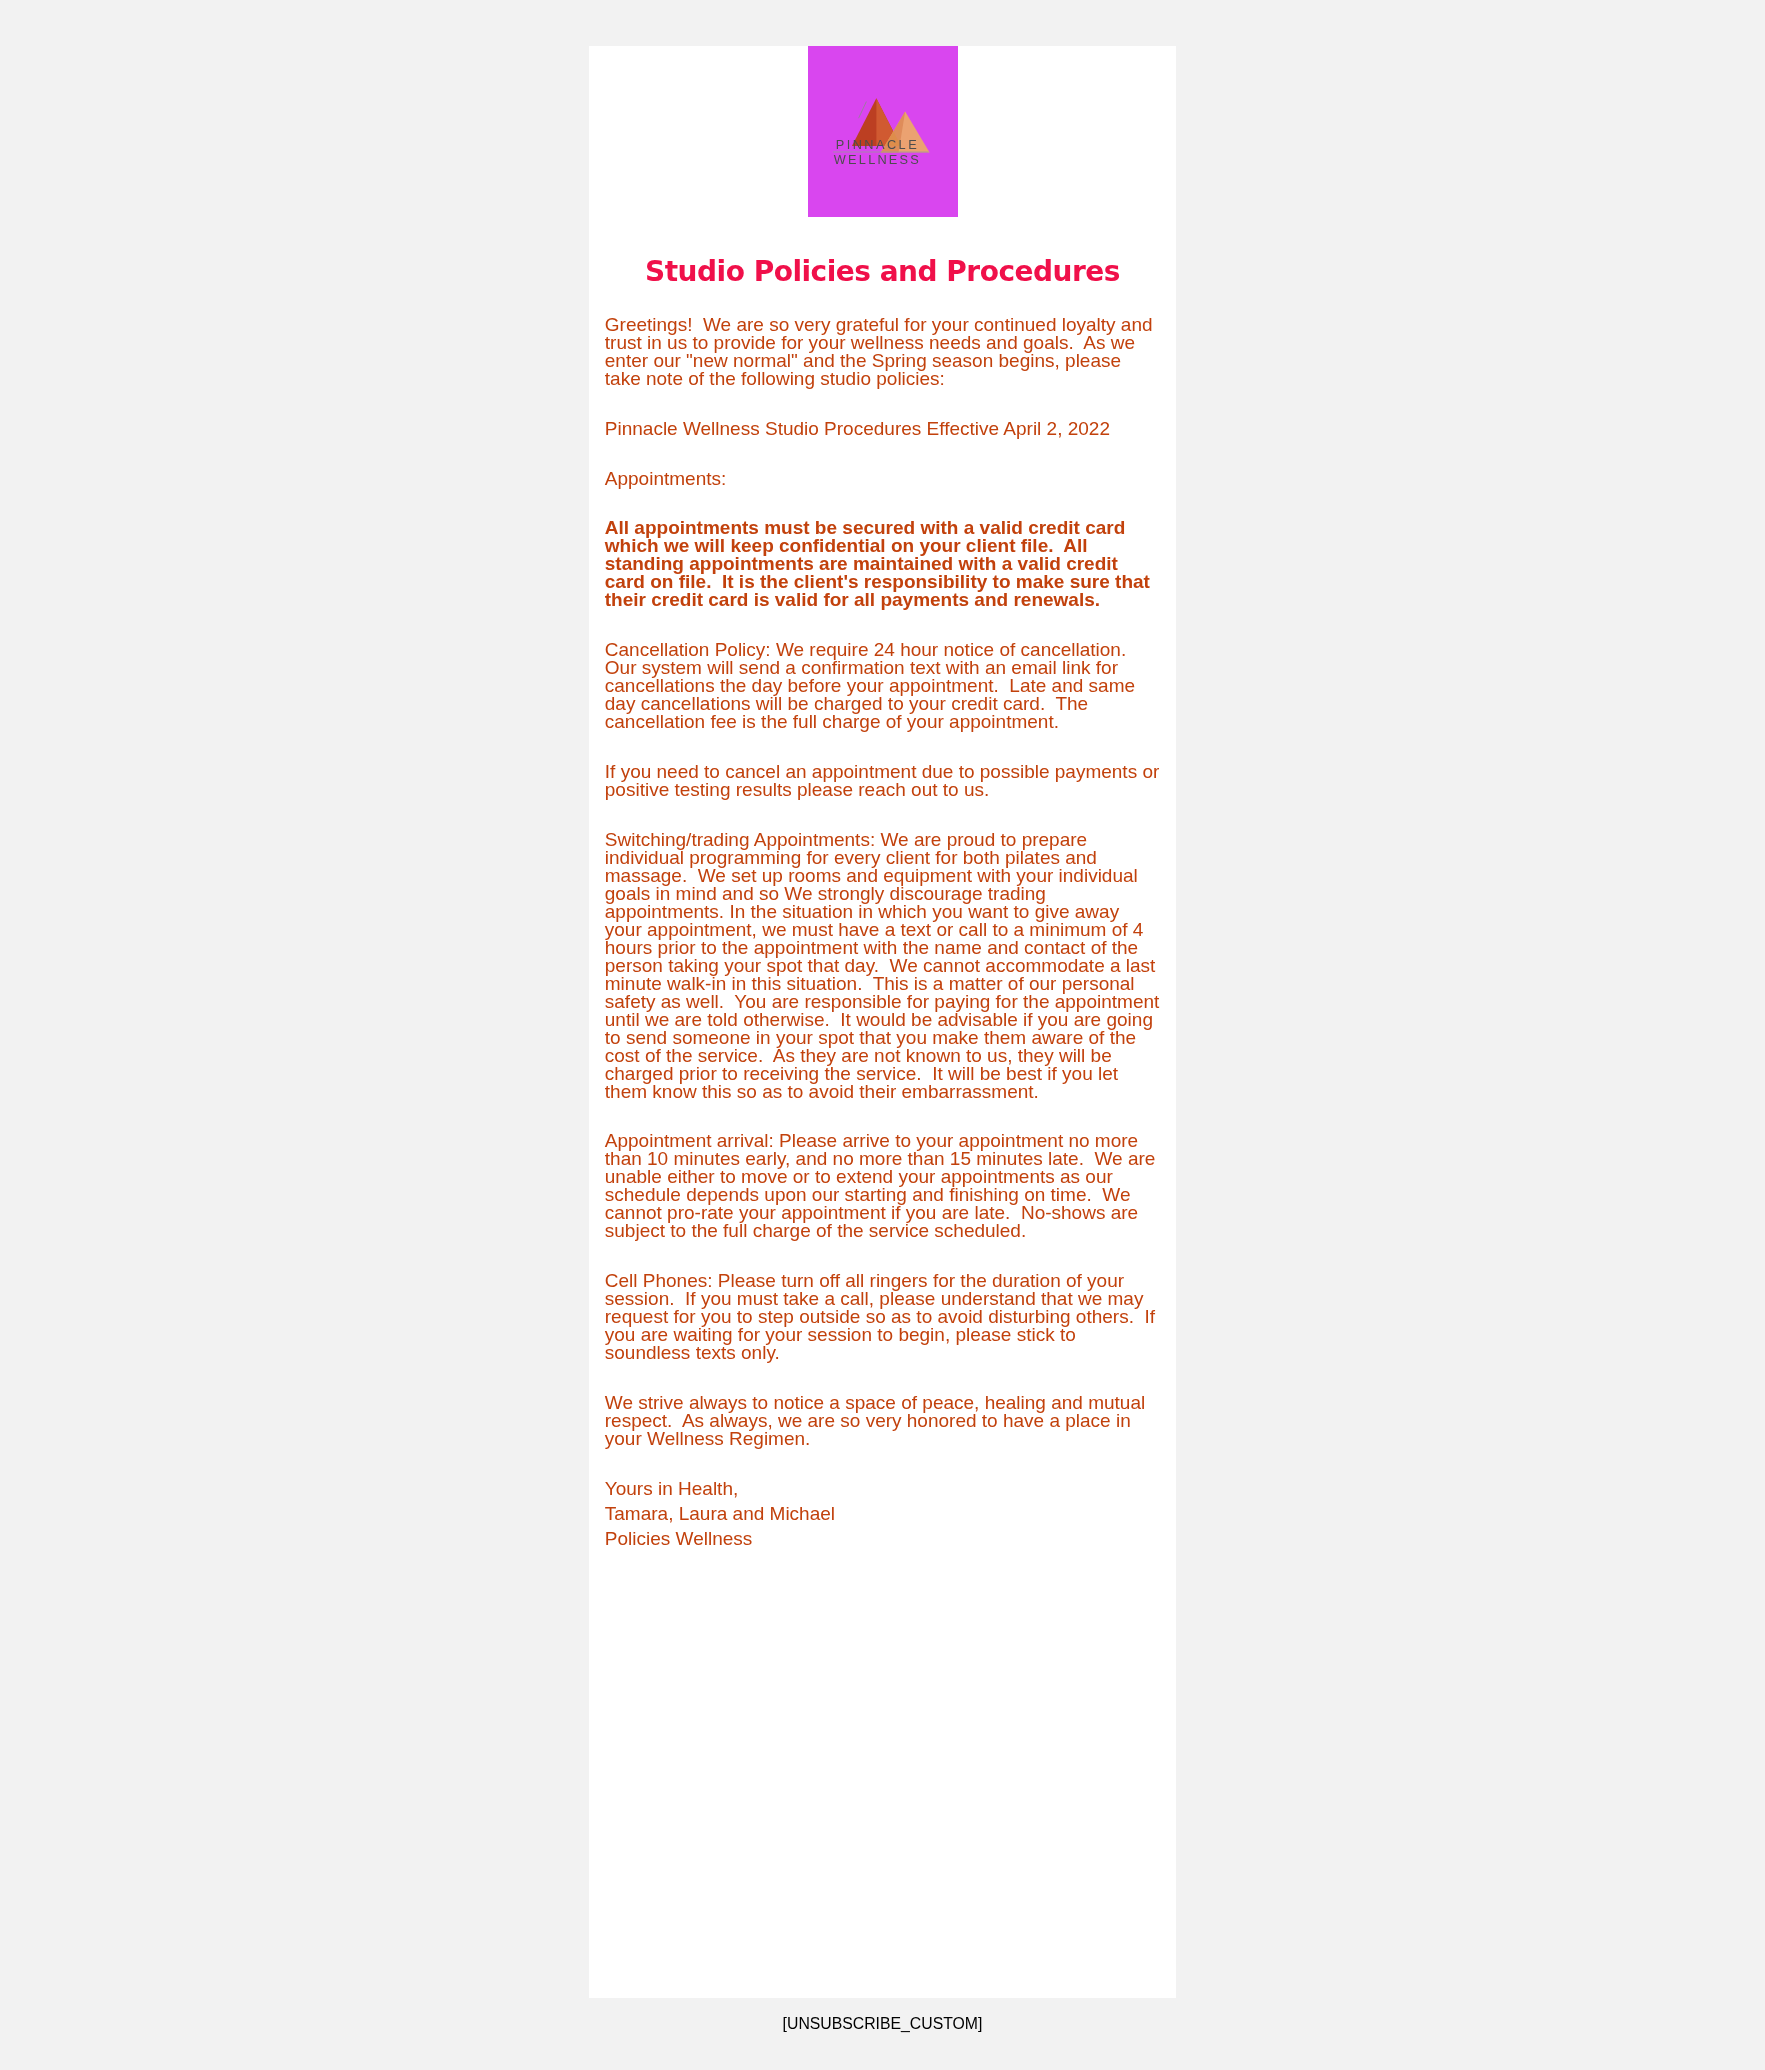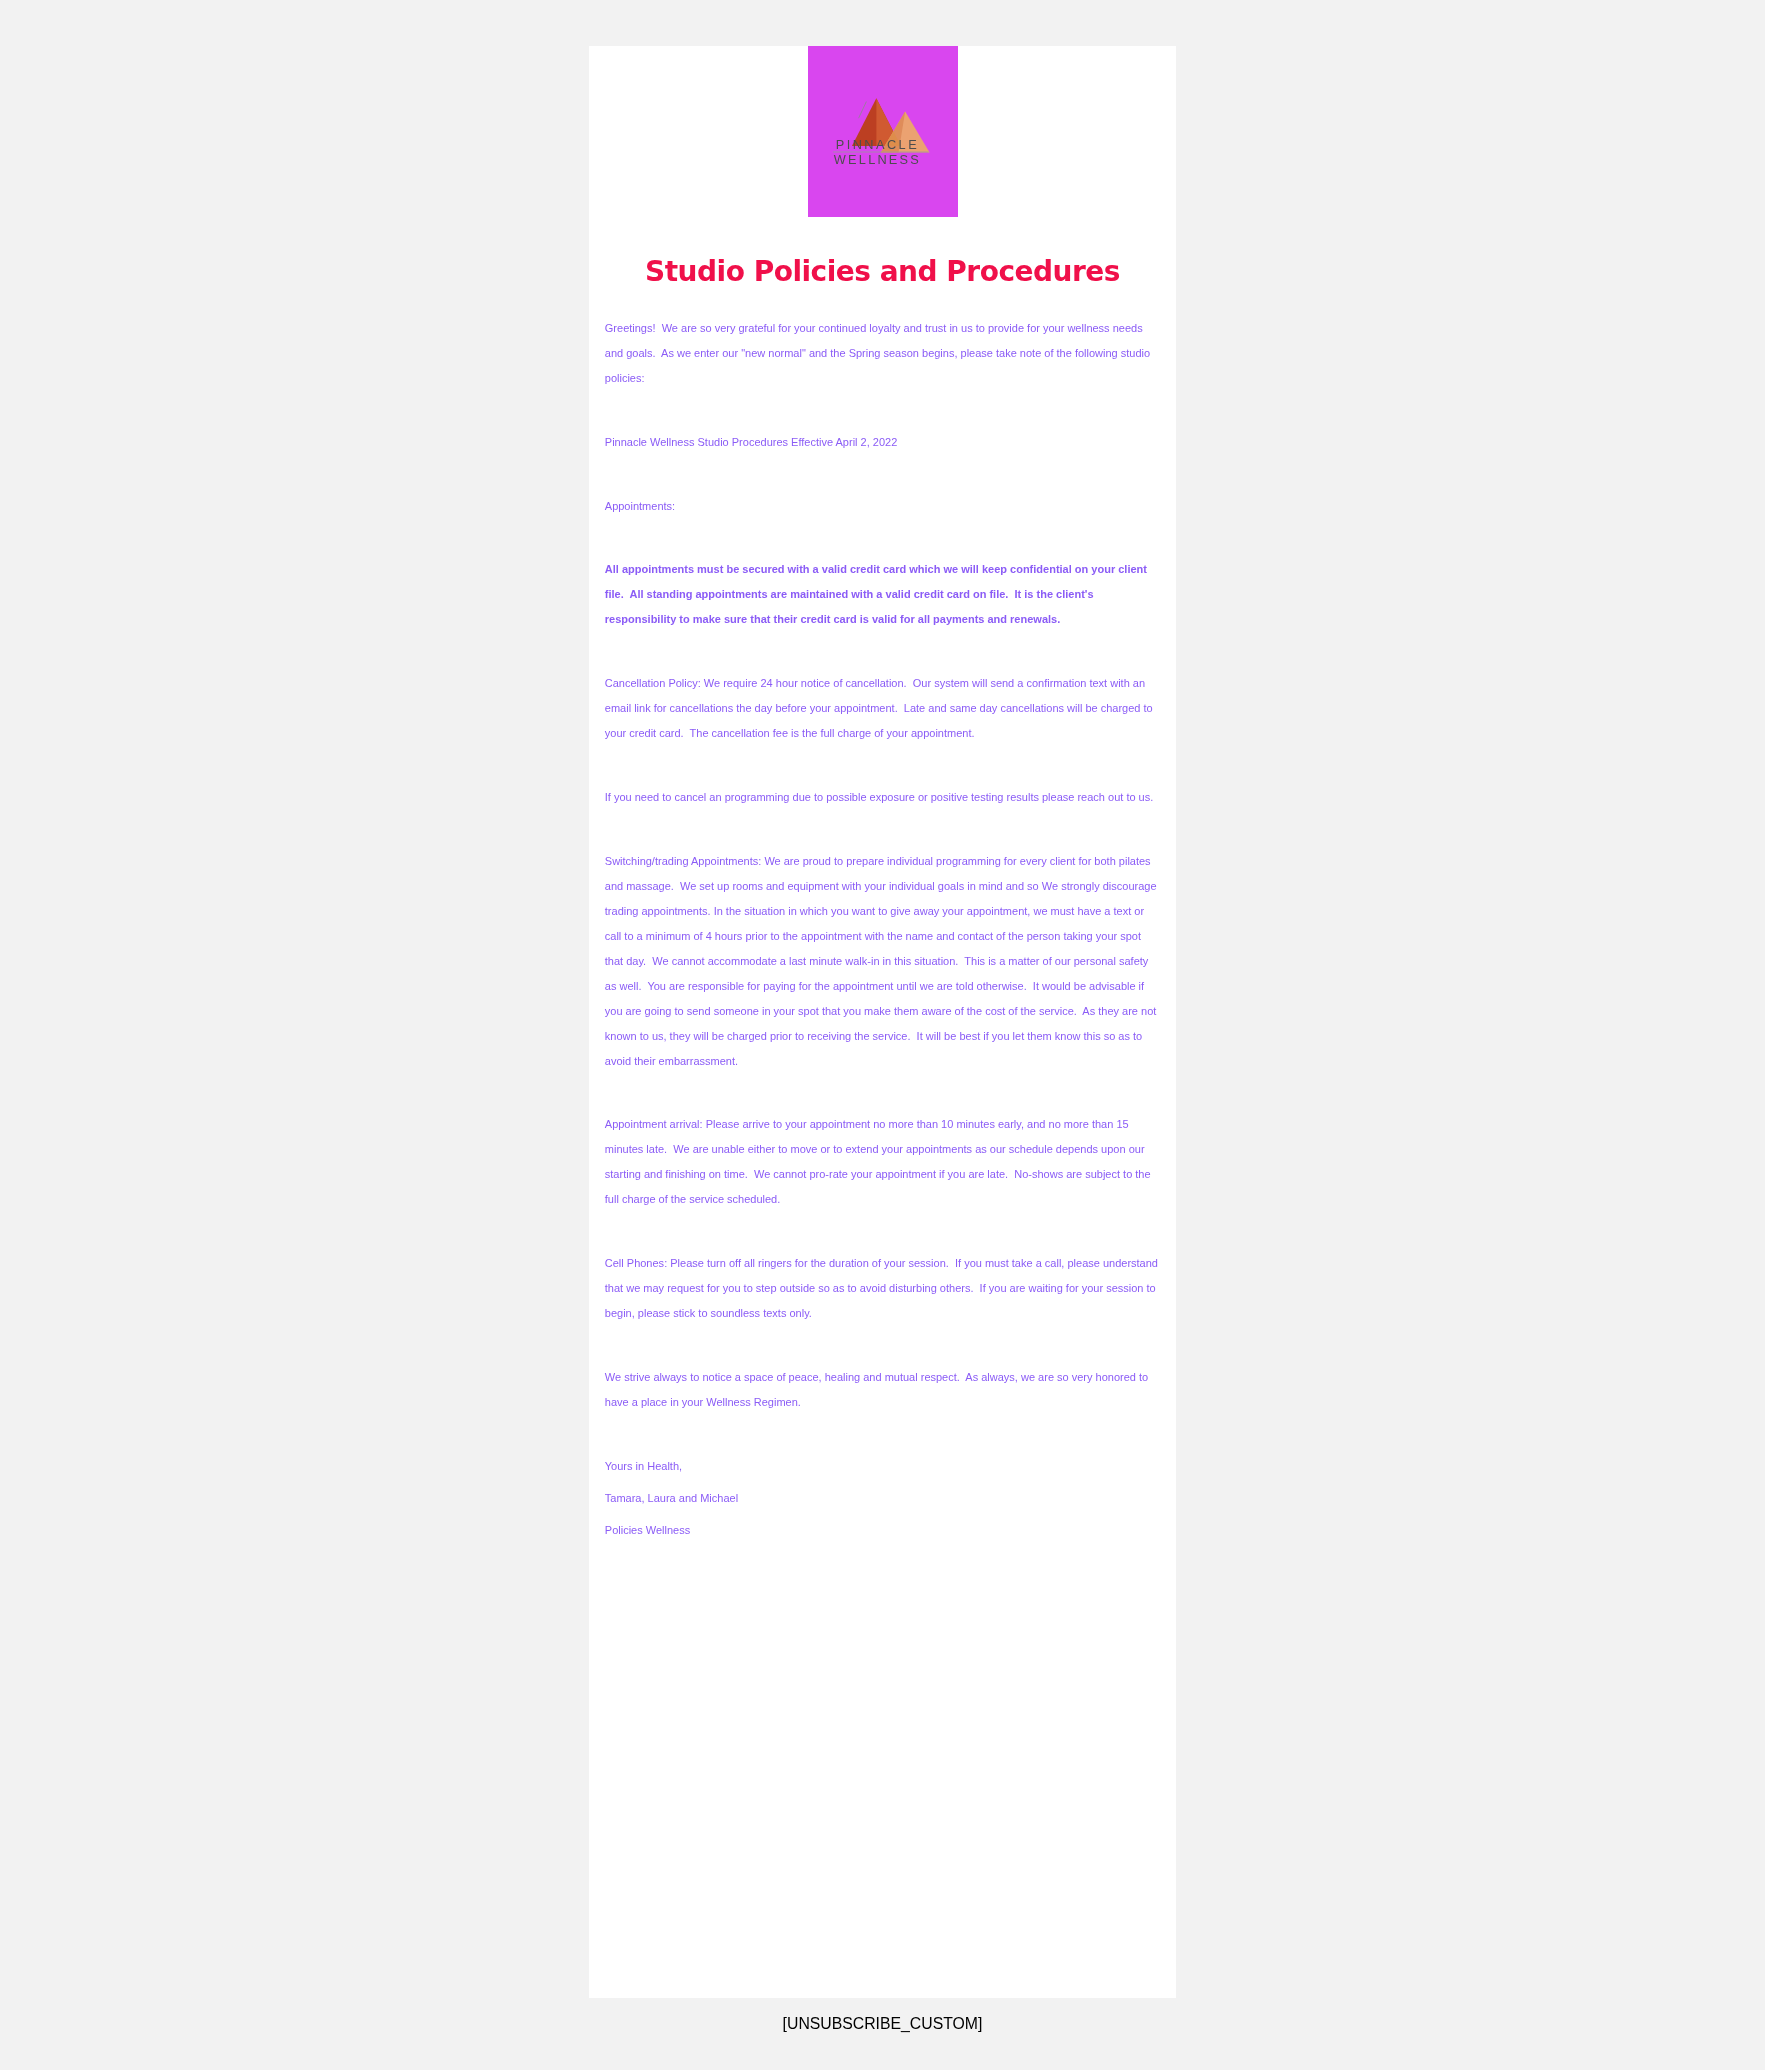--- a/index.html
+++ b/index.html
@@ -43,23 +43,23 @@
     text-align: center;
     color: #f0104a;
     font-family: "DejaVu Sans", "Liberation Sans", sans-serif;
     font-weight: bold;
     font-size: 28px;
     line-height: 1.3;
     letter-spacing: -0.5px;
   }
   .body-text p {
     margin: 6.9px 0;
-    font-size: 11px;
-    line-height: 25px;
-    color: #8b5cf6;
+    font-size: 19px;
+    line-height: 18px;
+    color: #c2410c;
     white-space: pre-wrap;
   }
   .body-text p.gap { white-space: normal; }
   .body-text p.bold-italic {
     font-weight: bold;
   }
   .body-text strong { font-weight: normal; }
   .unsubscribe {
     width: 587px;
     margin: 0 auto;
@@ -98,21 +98,21 @@
         <p>Greetings!  We are so very grateful for your continued loyalty and trust in us to provide for your wellness needs and goals.  As we enter our "new normal" and the Spring season begins, please take note of the following studio policies:</p>
         <p class="gap">&nbsp;</p>
         <p>Pinnacle Wellness Studio Procedures Effective April 2, 2022</p>
         <p class="gap">&nbsp;</p>
         <p><strong>Appointments</strong>:</p>
         <p class="gap">&nbsp;</p>
         <p class="bold-italic">All appointments must be secured with a valid credit card which we will keep confidential on your client file.  All standing appointments are maintained with a valid credit card on file.  It is the client's responsibility to make sure that their credit card is valid for all payments and renewals.</p>
         <p class="gap">&nbsp;</p>
         <p><strong>Cancellation Policy</strong>: We require 24 hour notice of cancellation.  Our system will send a confirmation text with an email link for cancellations the day before your appointment.  Late and same day cancellations will be charged to your credit card.  The cancellation fee is the full charge of your appointment.</p>
         <p class="gap">&nbsp;</p>
-        <p>If you need to cancel an programming due to possible exposure or positive testing results please reach out to us.</p>
+        <p>If you need to cancel an appointment due to possible payments or positive testing results please reach out to us.</p>
         <p class="gap">&nbsp;</p>
         <p><strong>Switching/trading Appointments</strong>: We are proud to prepare individual programming for every client for both pilates and massage.  We set up rooms and equipment with your individual goals in mind and so We strongly discourage trading appointments. In the situation in which you want to give away your appointment, we must have a text or call to a minimum of 4 hours prior to the appointment with the name and contact of the person taking your spot that day.  We cannot accommodate a last minute walk-in in this situation.  This is a matter of our personal safety as well.  You are responsible for paying for the appointment until we are told otherwise.  It would be advisable if you are going to send someone in your spot that you make them aware of the cost of the service.  As they are not known to us, they will be charged prior to receiving the service.  It will be best if you let them know this so as to avoid their embarrassment.</p>
         <p class="gap">&nbsp;</p>
         <p><strong>Appointment arrival</strong>: Please arrive to your appointment no more than 10 minutes early, and no more than 15 minutes late.  We are unable either to move or to extend your appointments as our schedule depends upon our starting and finishing on time.  We cannot pro-rate your appointment if you are late.  No-shows are subject to the full charge of the service scheduled.</p>
         <p class="gap">&nbsp;</p>
         <p><strong>Cell Phones</strong>: Please turn off all ringers for the duration of your session.  If you must take a call, please understand that we may request for you to step outside so as to avoid disturbing others.  If you are waiting for your session to begin, please stick to soundless texts only.</p>
         <p class="gap">&nbsp;</p>
         <p>We strive always to notice a space of peace, healing and mutual respect.  As always, we are so very honored to have a place in your Wellness Regimen.</p>
         <p class="gap">&nbsp;</p>
         <p>Yours in Health,</p>

